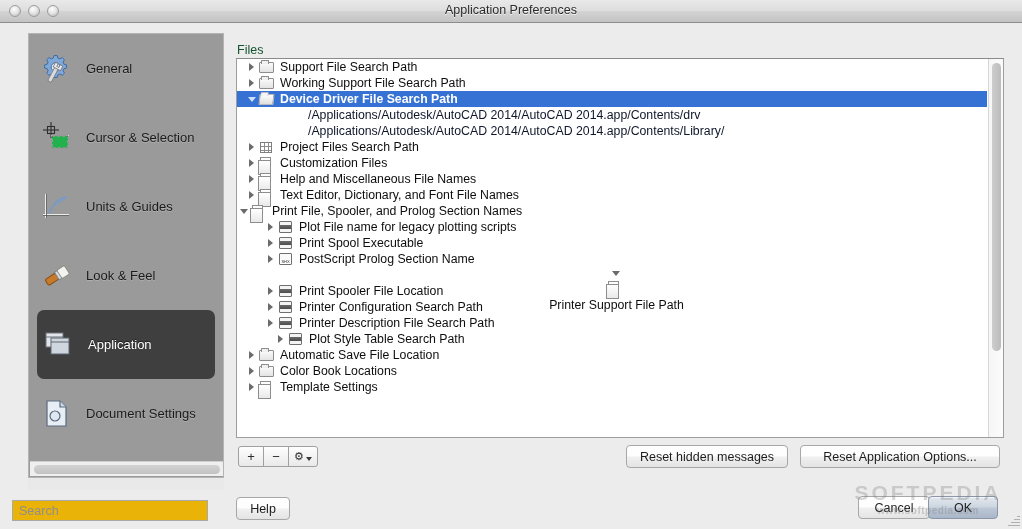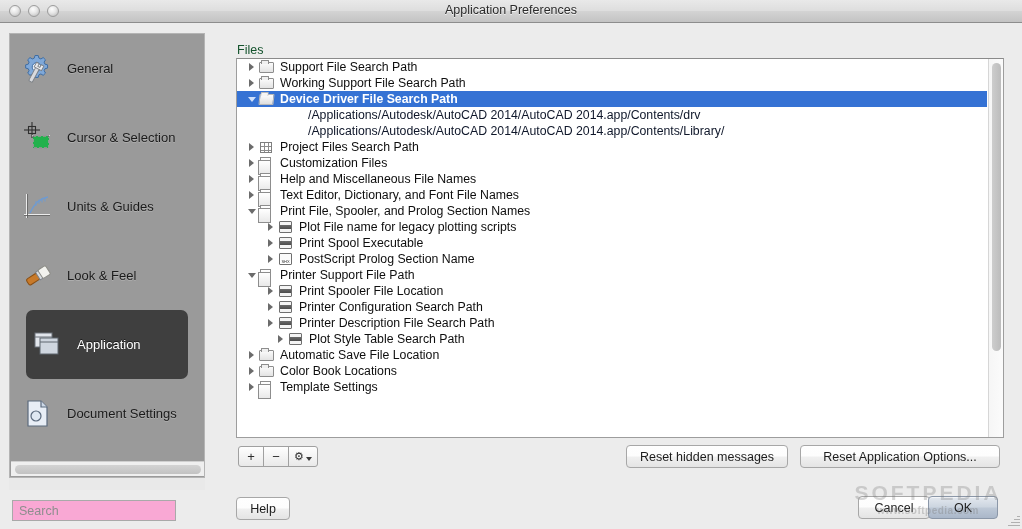--- a/index.html
+++ b/index.html
@@ -34,21 +34,21 @@
   }
   #title-text {
     position: absolute; left: 0; top: 3px; width: 1022px;
     text-align: center;
     font-size: 12.5px; color: #2a2a2a;
     text-shadow: 0 1px 0 rgba(255,255,255,0.75);
   }
 
   
   #sidebar {
-    position: absolute; left: 9px; top: 33px;
+    position: absolute; left: 28px; top: 33px;
     width: 196px; height: 457px;
     background: #e9e9e9;
   }
   #sidebar-list {
     position: absolute; left: 0; top: 0;
     width: 196px; height: 445px;
     background: #9a9a9a;
     border: 1px solid #b4b4b4;
     overflow: hidden;
   }
@@ -56,21 +56,21 @@
     position: relative;
     height: 69px;
     display: flex; align-items: center;
     padding-left: 12px;
     font-size: 13px; color: #1b1b1b;
     cursor: default;
   }
   .side-item.selected {
     background: #3f3f3f;
     border-radius: 7px;
-    margin: 0 16px;
+    margin: 0 8px;
     padding-left: 6px;
     color: #ffffff;
   }
   .side-item .side-ico {
     width: 34px; height: 34px;
     margin-right: 11px;
     flex: 0 0 34px;
     position: relative;
   }
   .side-label { text-shadow: 0 1px 0 rgba(255,255,255,0.20); }
@@ -86,23 +86,23 @@
     border-radius: 5px;
     background: linear-gradient(to bottom, #d3d3d3, #c2c2c2);
   }
 
   
   #search-wrap {
     position: absolute; left: 12px; top: 500px;
     width: 196px; height: 21px;
   }
   #search-input {
-    width: 164px; height: 21px;
+    width: 196px; height: 21px;
     border: 1px solid #a9a9a9;
-    background: #f9a8d4;
+    background: #eab308;
     font-family: "Liberation Sans", sans-serif;
     font-size: 12.5px;
     color: #333;
     padding: 0 6px;
     outline: none;
   }
   #search-input::placeholder { color: #8e8e8e; }
 
   
   #files-label {
@@ -482,21 +482,21 @@
         </div>
         <div class="row" style="padding-left: 8px;">
           <span class="tw closed">
             <i></i>
           </span>
           <span class="ico">
             <span class="ic-doc"></span>
           </span>
           <span class="rlabel">Text Editor, Dictionary, and Font File Names</span>
         </div>
-        <div class="row" style="padding-left: 8px;">
+        <div class="row" style="">
           <span class="tw open">
             <i></i>
           </span>
           <span class="ico">
             <span class="ic-doc"></span>
           </span>
           <span class="rlabel">Print File, Spooler, and Prolog Section Names</span>
         </div>
         <div class="row" style="padding-left: 27px;">
           <span class="tw closed">
@@ -518,21 +518,21 @@
         </div>
         <div class="row" style="padding-left: 27px;">
           <span class="tw closed">
             <i></i>
           </span>
           <span class="ico">
             <span class="ic-shx"></span>
           </span>
           <span class="rlabel">PostScript Prolog Section Name</span>
         </div>
-        <div class="row" style="padding-left: 8px;">
+        <div class="row" style="padding-left: 8px; flex-direction: column;">
           <span class="tw open">
             <i></i>
           </span>
           <span class="ico">
             <span class="ic-doc"></span>
           </span>
           <span class="rlabel">Printer Support File Path</span>
         </div>
         <div class="row" style="padding-left: 27px;">
           <span class="tw closed">

